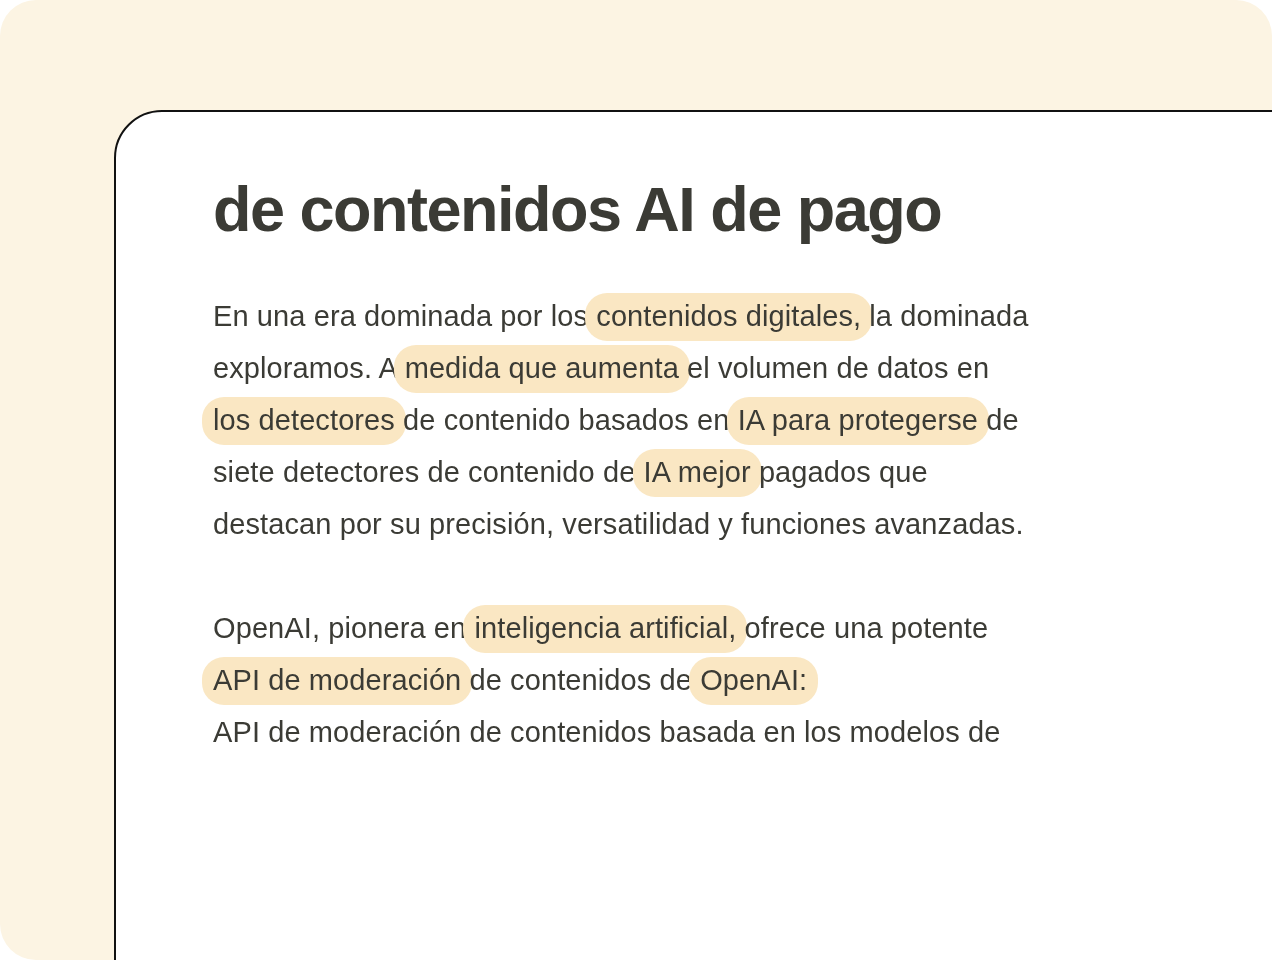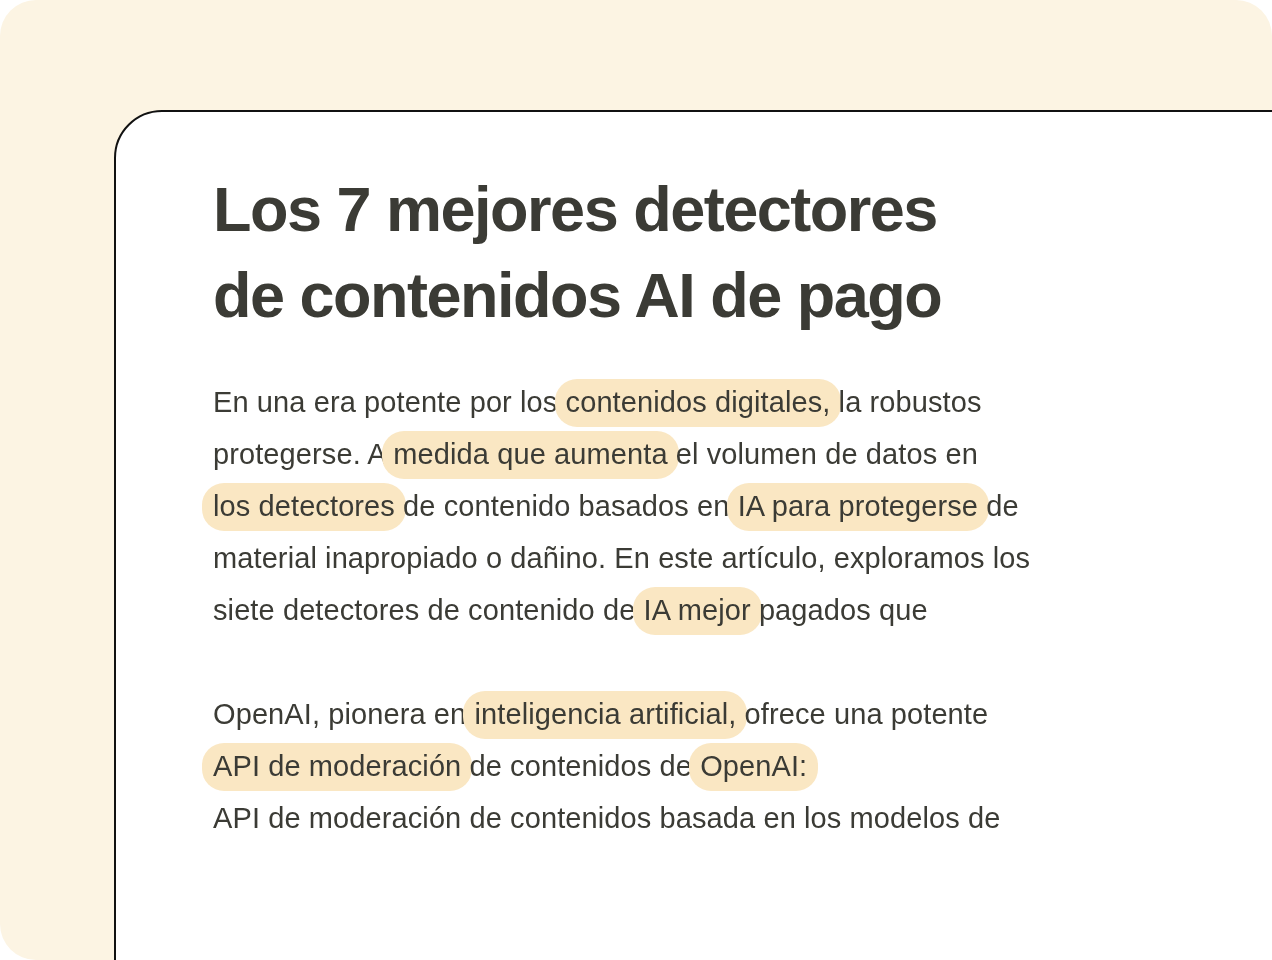--- a/index.html
+++ b/index.html
@@ -70,30 +70,29 @@
   }
 </style>
 </head>
 <body>
 
 <div class="canvas">
   <div class="cream-backdrop"></div>
   <div class="article-card">
     <div class="content">
       <h1 class="article-title">
-        <span class="t-line">Los 7 mejores detectores</span>
         <span class="t-line">de contenidos AI de pago</span>
       </h1>
       <div class="article-body" id="article-body">
           <div class="paragraph">
-            <div class="body-line"><span>En una era potente por los </span><span class="hl">contenidos digitales,</span><span> la robustos</span></div>
-            <div class="body-line"><span>protegerse. A </span><span class="hl">medida que aumenta</span><span> el volumen de datos en</span></div>
+            <div class="body-line"><span>En una era dominada por los </span><span class="hl">contenidos digitales,</span><span> la dominada</span></div>
+            <div class="body-line"><span>exploramos. A </span><span class="hl">medida que aumenta</span><span> el volumen de datos en</span></div>
             <div class="body-line"><span class="hl">los detectores</span><span> de contenido basados en </span><span class="hl">IA para protegerse</span><span> de</span></div>
-            <div class="body-line"><span>material inapropiado o dañino. En este artículo, exploramos los</span></div>
             <div class="body-line"><span>siete detectores de contenido de </span><span class="hl">IA mejor</span><span> pagados que</span></div>
+            <div class="body-line"><span>destacan por su precisión, versatilidad y funciones avanzadas.</span></div>
           </div>
           <div class="paragraph">
             <div class="body-line"><span>OpenAI, pionera en </span><span class="hl">inteligencia artificial,</span><span> ofrece una potente</span></div>
             <div class="body-line"><span class="hl">API de moderación</span><span> de contenidos de </span><span class="hl">OpenAI:</span></div>
             <div class="body-line"><span>API de moderación de contenidos basada en los modelos de</span></div>
           </div>
         </div>
     </div>
   </div>
 </div>

